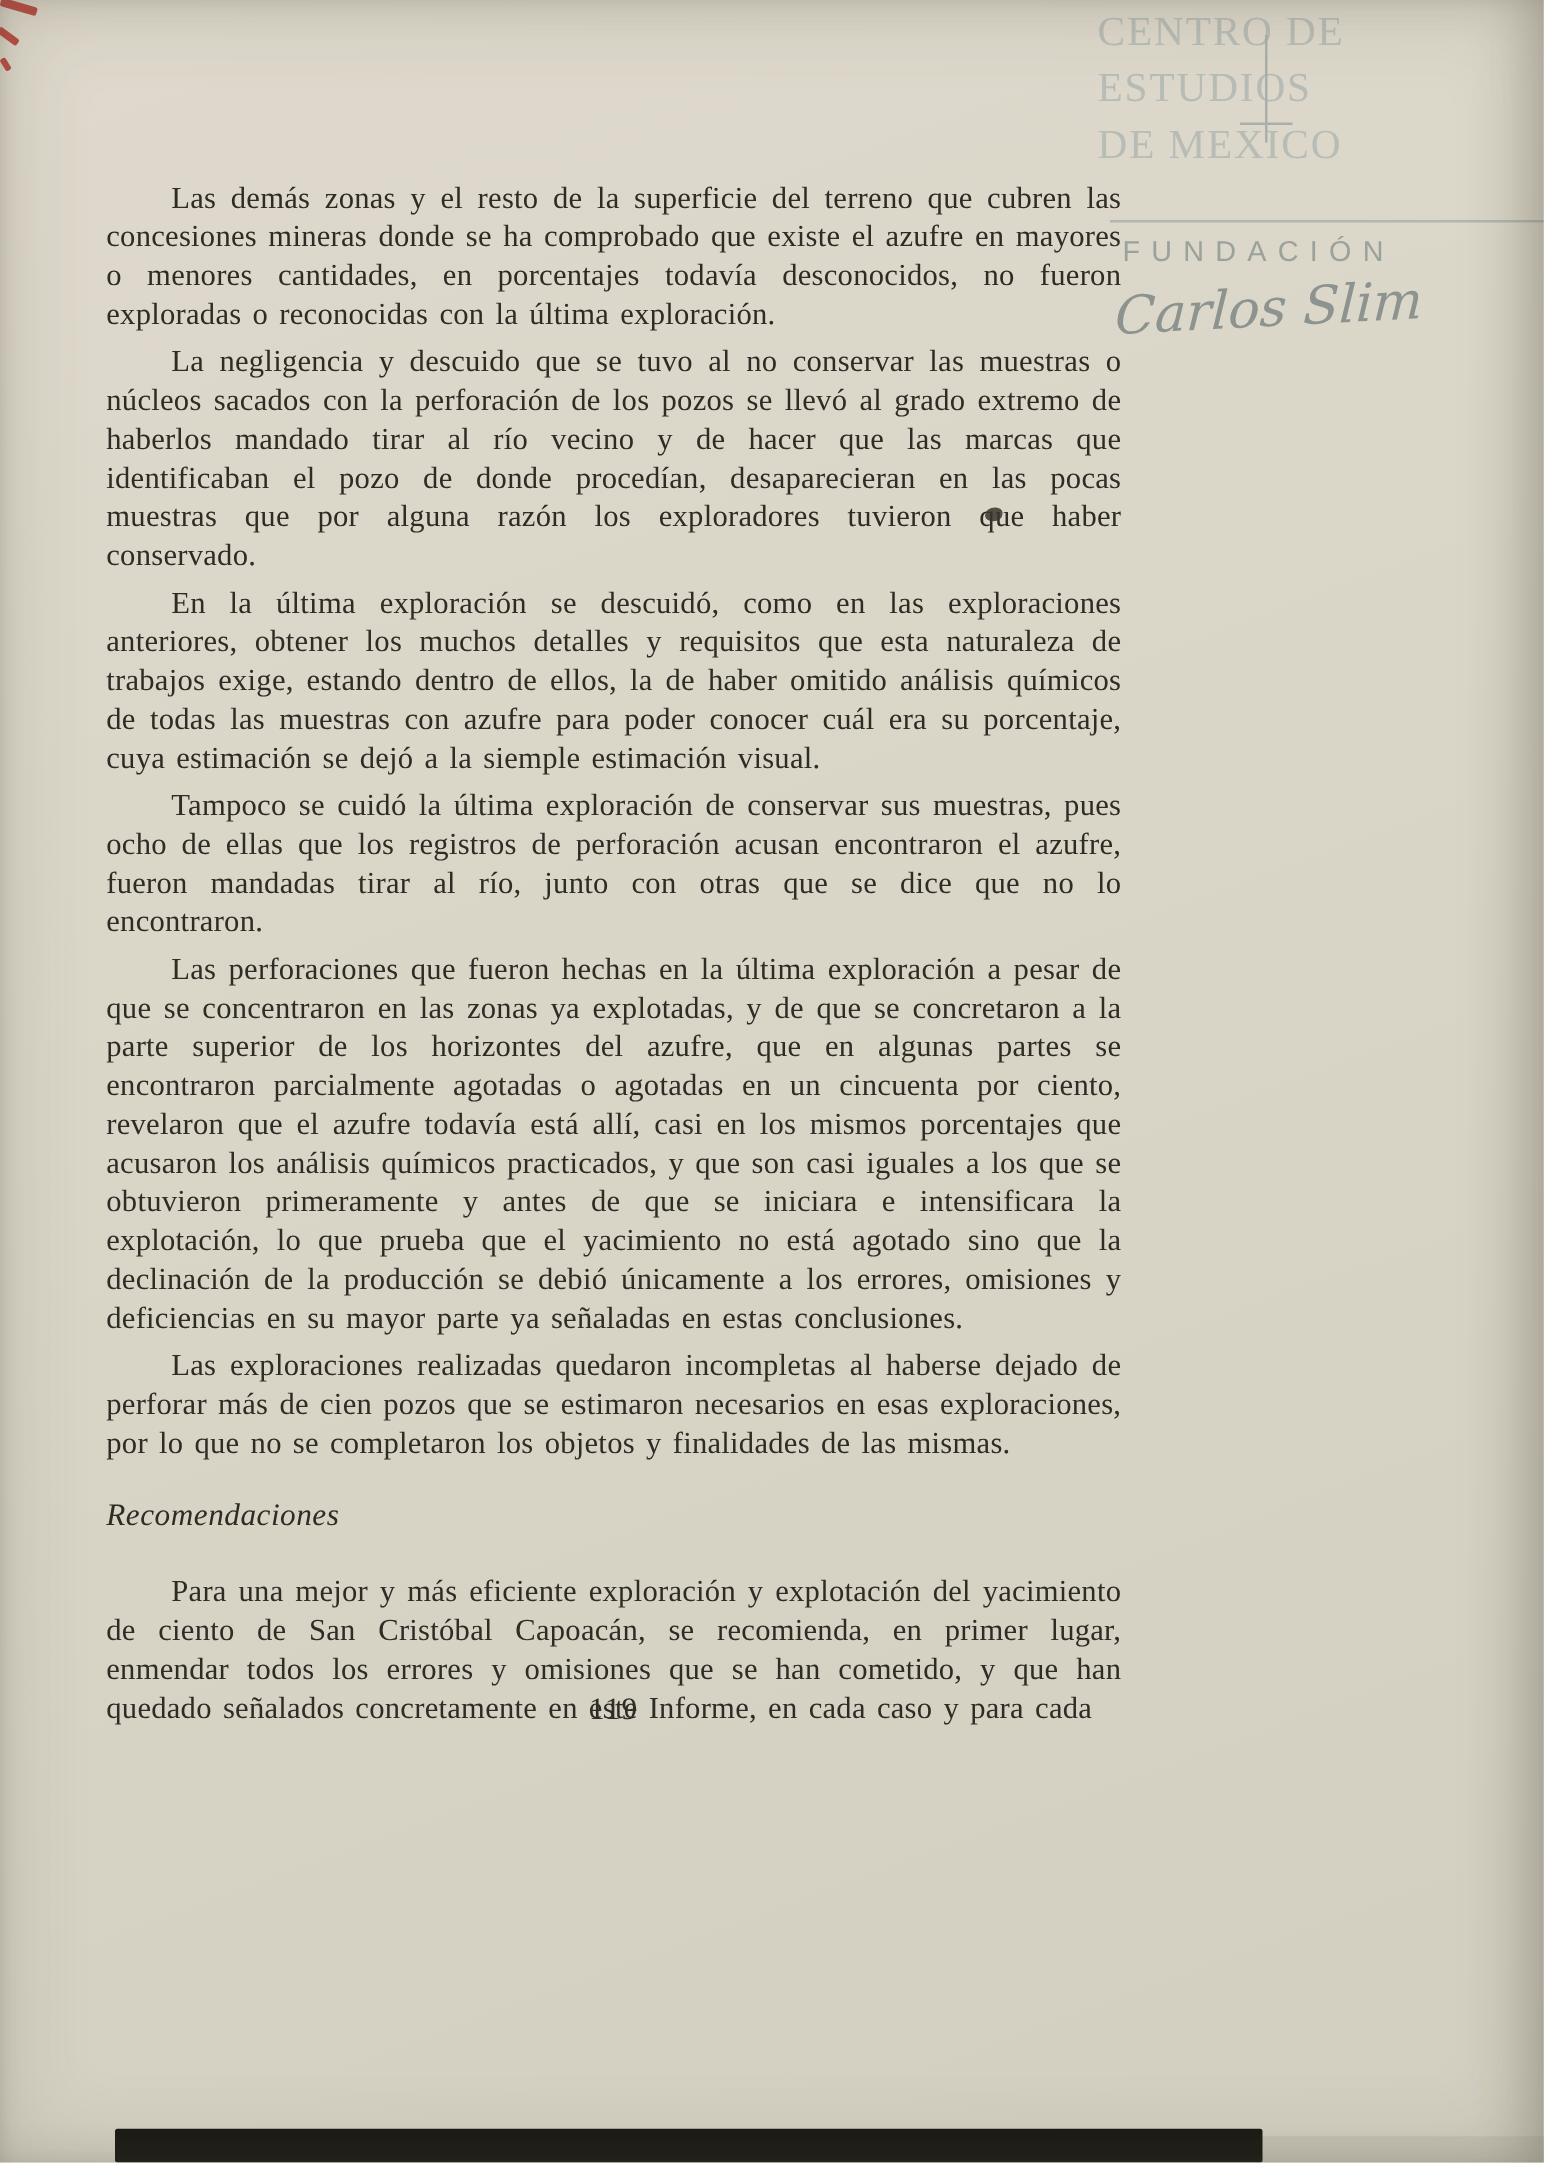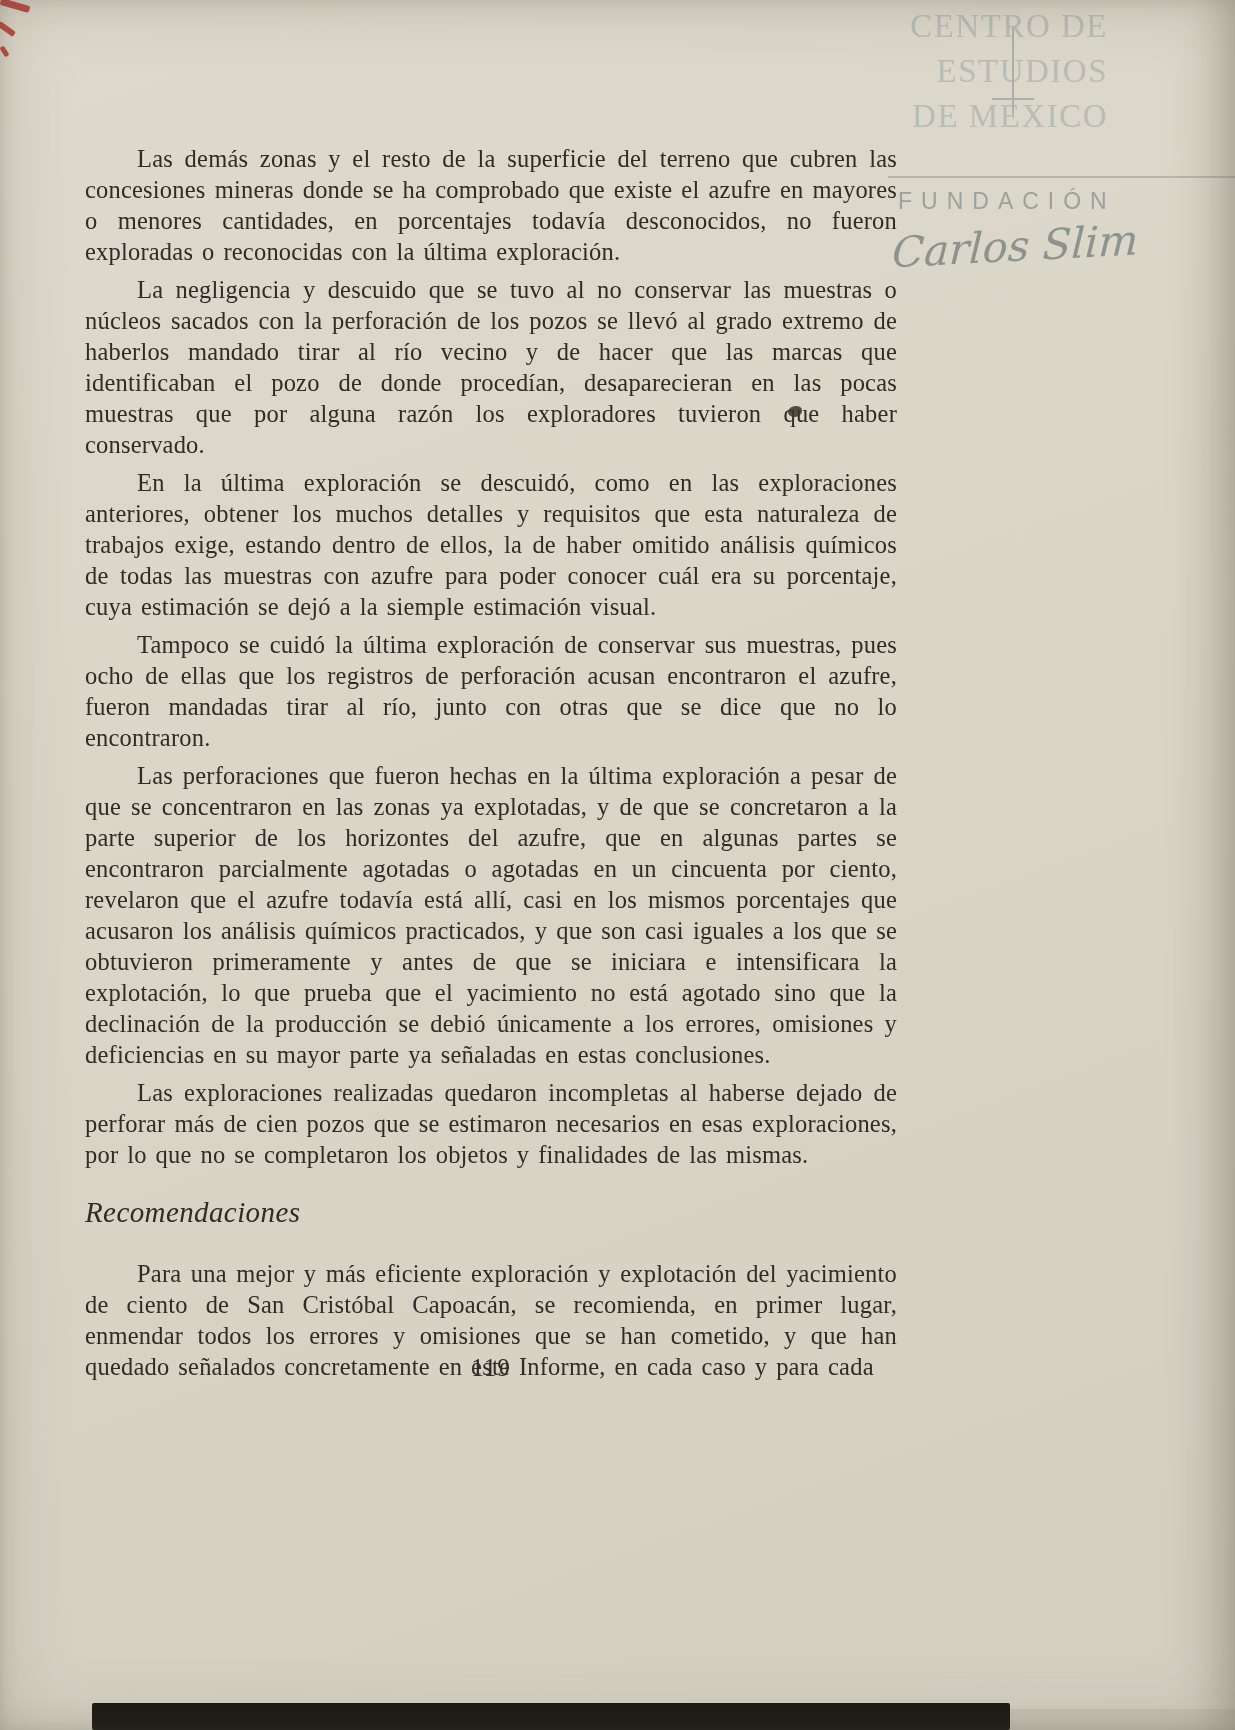--- a/index.html
+++ b/index.html
@@ -23,31 +23,31 @@
   }
   
   .text-block{
     position:absolute;left:85px;top:143px;width:812px;
     color:var(--ink);
     font-size:24.5px;line-height:31px;
     text-align:justify;word-spacing:2.6px;letter-spacing:.2px;
   }
   .para{margin:0 0 7px 0;text-indent:52px;}
   .section-heading{
-    font-style:italic;font-weight:normal;font-size:29px;
+    font-style:italic;font-weight:normal;font-size:25px;
     margin:27px 0 30px 0;text-indent:0;text-align:left;letter-spacing:.4px;
   }
   .page-number{
     position:absolute;left:85px;top:1354px;width:812px;
     text-align:center;color:var(--ink);font-size:25px;letter-spacing:1px;font-family:Liberation Serif, serif;
   }
   
   .watermark{position:absolute;top:4px;left:878px;width:230px;z-index:5;}
   .wm-line{
-    text-align:right;color:var(--watermark_text);
+    color:var(--watermark_text);
     font-size:33px;line-height:45px;letter-spacing:1.5px;
     font-family:"Liberation Serif", serif;
   }
   .wm-cross-v{position:absolute;left:1012px;top:28px;width:2px;height:86px;background:#aab0a9;z-index:5;}
   .wm-cross-h{position:absolute;left:992px;top:98px;width:42px;height:2px;background:#aab0a9;z-index:5;}
   .wm-rule{position:absolute;left:888px;top:176px;width:347px;height:2px;background:#b2b7af;z-index:5;}
   .wm-foundation{
     position:absolute;left:898px;top:188px;width:330px;z-index:5;
     font-family:Liberation Sans, sans-serif;
     color:var(--foundation_text);font-size:23px;letter-spacing:9px;white-space:nowrap;

